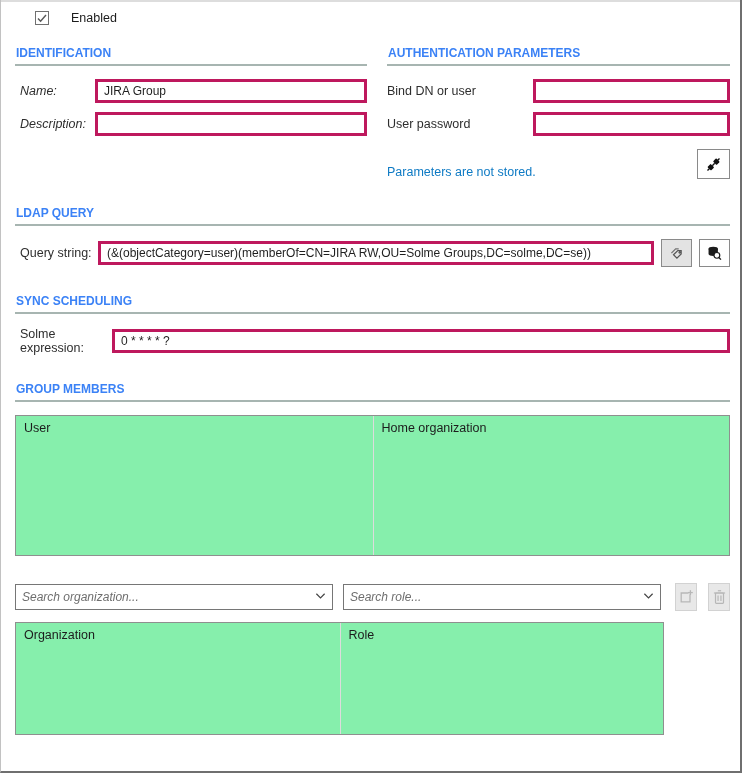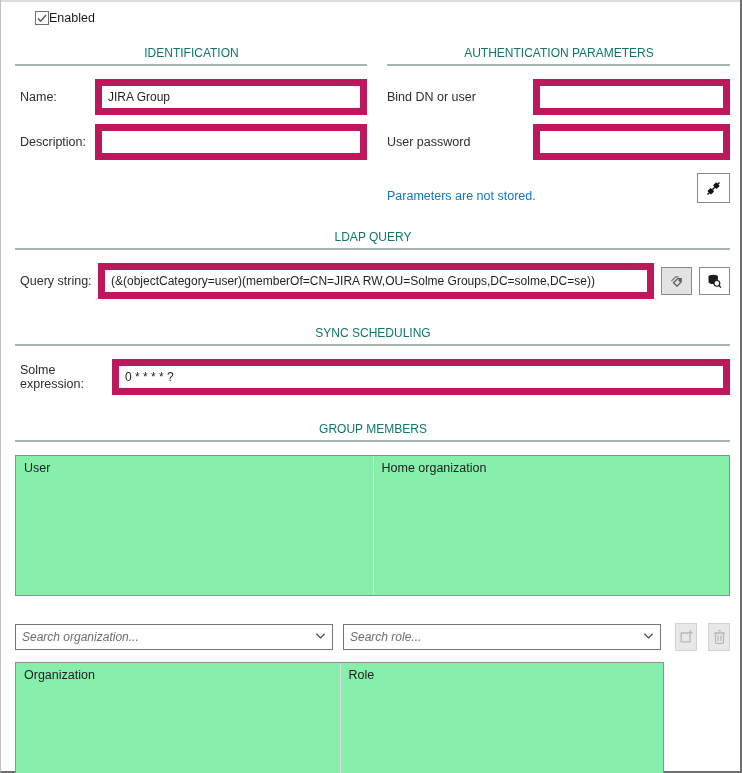--- a/index.html
+++ b/index.html
@@ -5,37 +5,37 @@
   html,body{margin:0;padding:0;background:#fff;}
   body{width:742px;height:773px;overflow:hidden;font-family:"Liberation Sans","DejaVu Sans",sans-serif;}
   .page{box-sizing:border-box;width:742px;height:773px;background:#fff;
         border-left:1px solid #c2c2c2;border-right:2px solid #6f6f6f;border-bottom:2px solid #6f6f6f;}
   
   .hdr{display:flex;align-items:center;gap:9px;padding:11px 14px 7px 25px;}
   .hdr h1{margin:0;font-size:15px;font-weight:bold;color:#1d5c3e;letter-spacing:.2px;}
   .hdr-divider{height:0;border-bottom:2px solid #ddd;}
   .content{padding:0 10px 0 14px;}
   
-  .cb-row{display:flex;align-items:center;gap:0;margin:9px 0 21px 0;font-size:12.5px;color:#1c1c1c;cursor:default;padding-left:20px;}
+  .cb-row{display:flex;align-items:center;gap:22px;margin:9px 0 21px 0;font-size:12.5px;color:#1c1c1c;cursor:default;padding-left:20px;}
   .cb-box{box-sizing:border-box;width:14px;height:14px;border:1px solid #707070;background:#fff;
           display:flex;align-items:center;justify-content:center;}
   
   .sec{margin-bottom:27px;}
-  .sec h2{margin:0 0 13px 0;padding:0 0 4px 1px;font-size:12px;font-weight:400;color:#0f766e;
-          border-bottom:2px solid #a7b5b1;text-align:center;}
+  .sec h2{margin:0 0 13px 0;padding:0 0 4px 1px;font-size:12px;font-weight:700;color:#3b82f6;
+          border-bottom:2px solid #a7b5b1;}
   
   .two-col{display:grid;grid-template-columns:352px 1fr;column-gap:20px;margin-bottom:27px;}
   .two-col .sec{margin-bottom:0;}
   .frow{display:flex;align-items:center;margin-bottom:9px;}
   .frow label{font-size:12.5px;color:#2e2e2e;flex:0 0 auto;}
-  .lbl-id{width:80px;padding-left:5px;box-sizing:border-box;}
+  .lbl-id{width:80px;padding-left:5px;box-sizing:border-box;font-style:italic;}
   .lbl-auth{width:146px;box-sizing:border-box;}
   .lbl-q{width:83px;padding-left:5px;box-sizing:border-box;}
   .lbl-cron{width:97px;padding-left:5px;box-sizing:border-box;}
-  input[type=text]{box-sizing:border-box;height:36px;border:7px solid #be185d;background:#fff;
+  input[type=text]{box-sizing:border-box;height:24px;border:3px solid #be185d;background:#fff;
       padding:0 6px;font-family:"Liberation Sans","DejaVu Sans",sans-serif;font-size:12px;color:#1f1f1f;outline:none;}
   .frow input[type=text]{flex:1 1 auto;min-width:0;}
   
   .note-row{display:flex;align-items:flex-end;justify-content:space-between;margin-top:13px;}
   .note{font-size:12.5px;color:#0e7ac4;}
   .icon-btn{box-sizing:border-box;width:33px;height:30px;background:#fff;border:1px solid #8a8a8a;
             display:flex;align-items:center;justify-content:center;padding:0;cursor:pointer;}
   .icon-btn.gray{background:#e3e3e3;}
   .icon-btn.disabled{background:#e8e8e8;border:1px solid #d2d2d2;cursor:default;}
   .btn-sm{width:31px;height:28px;}

